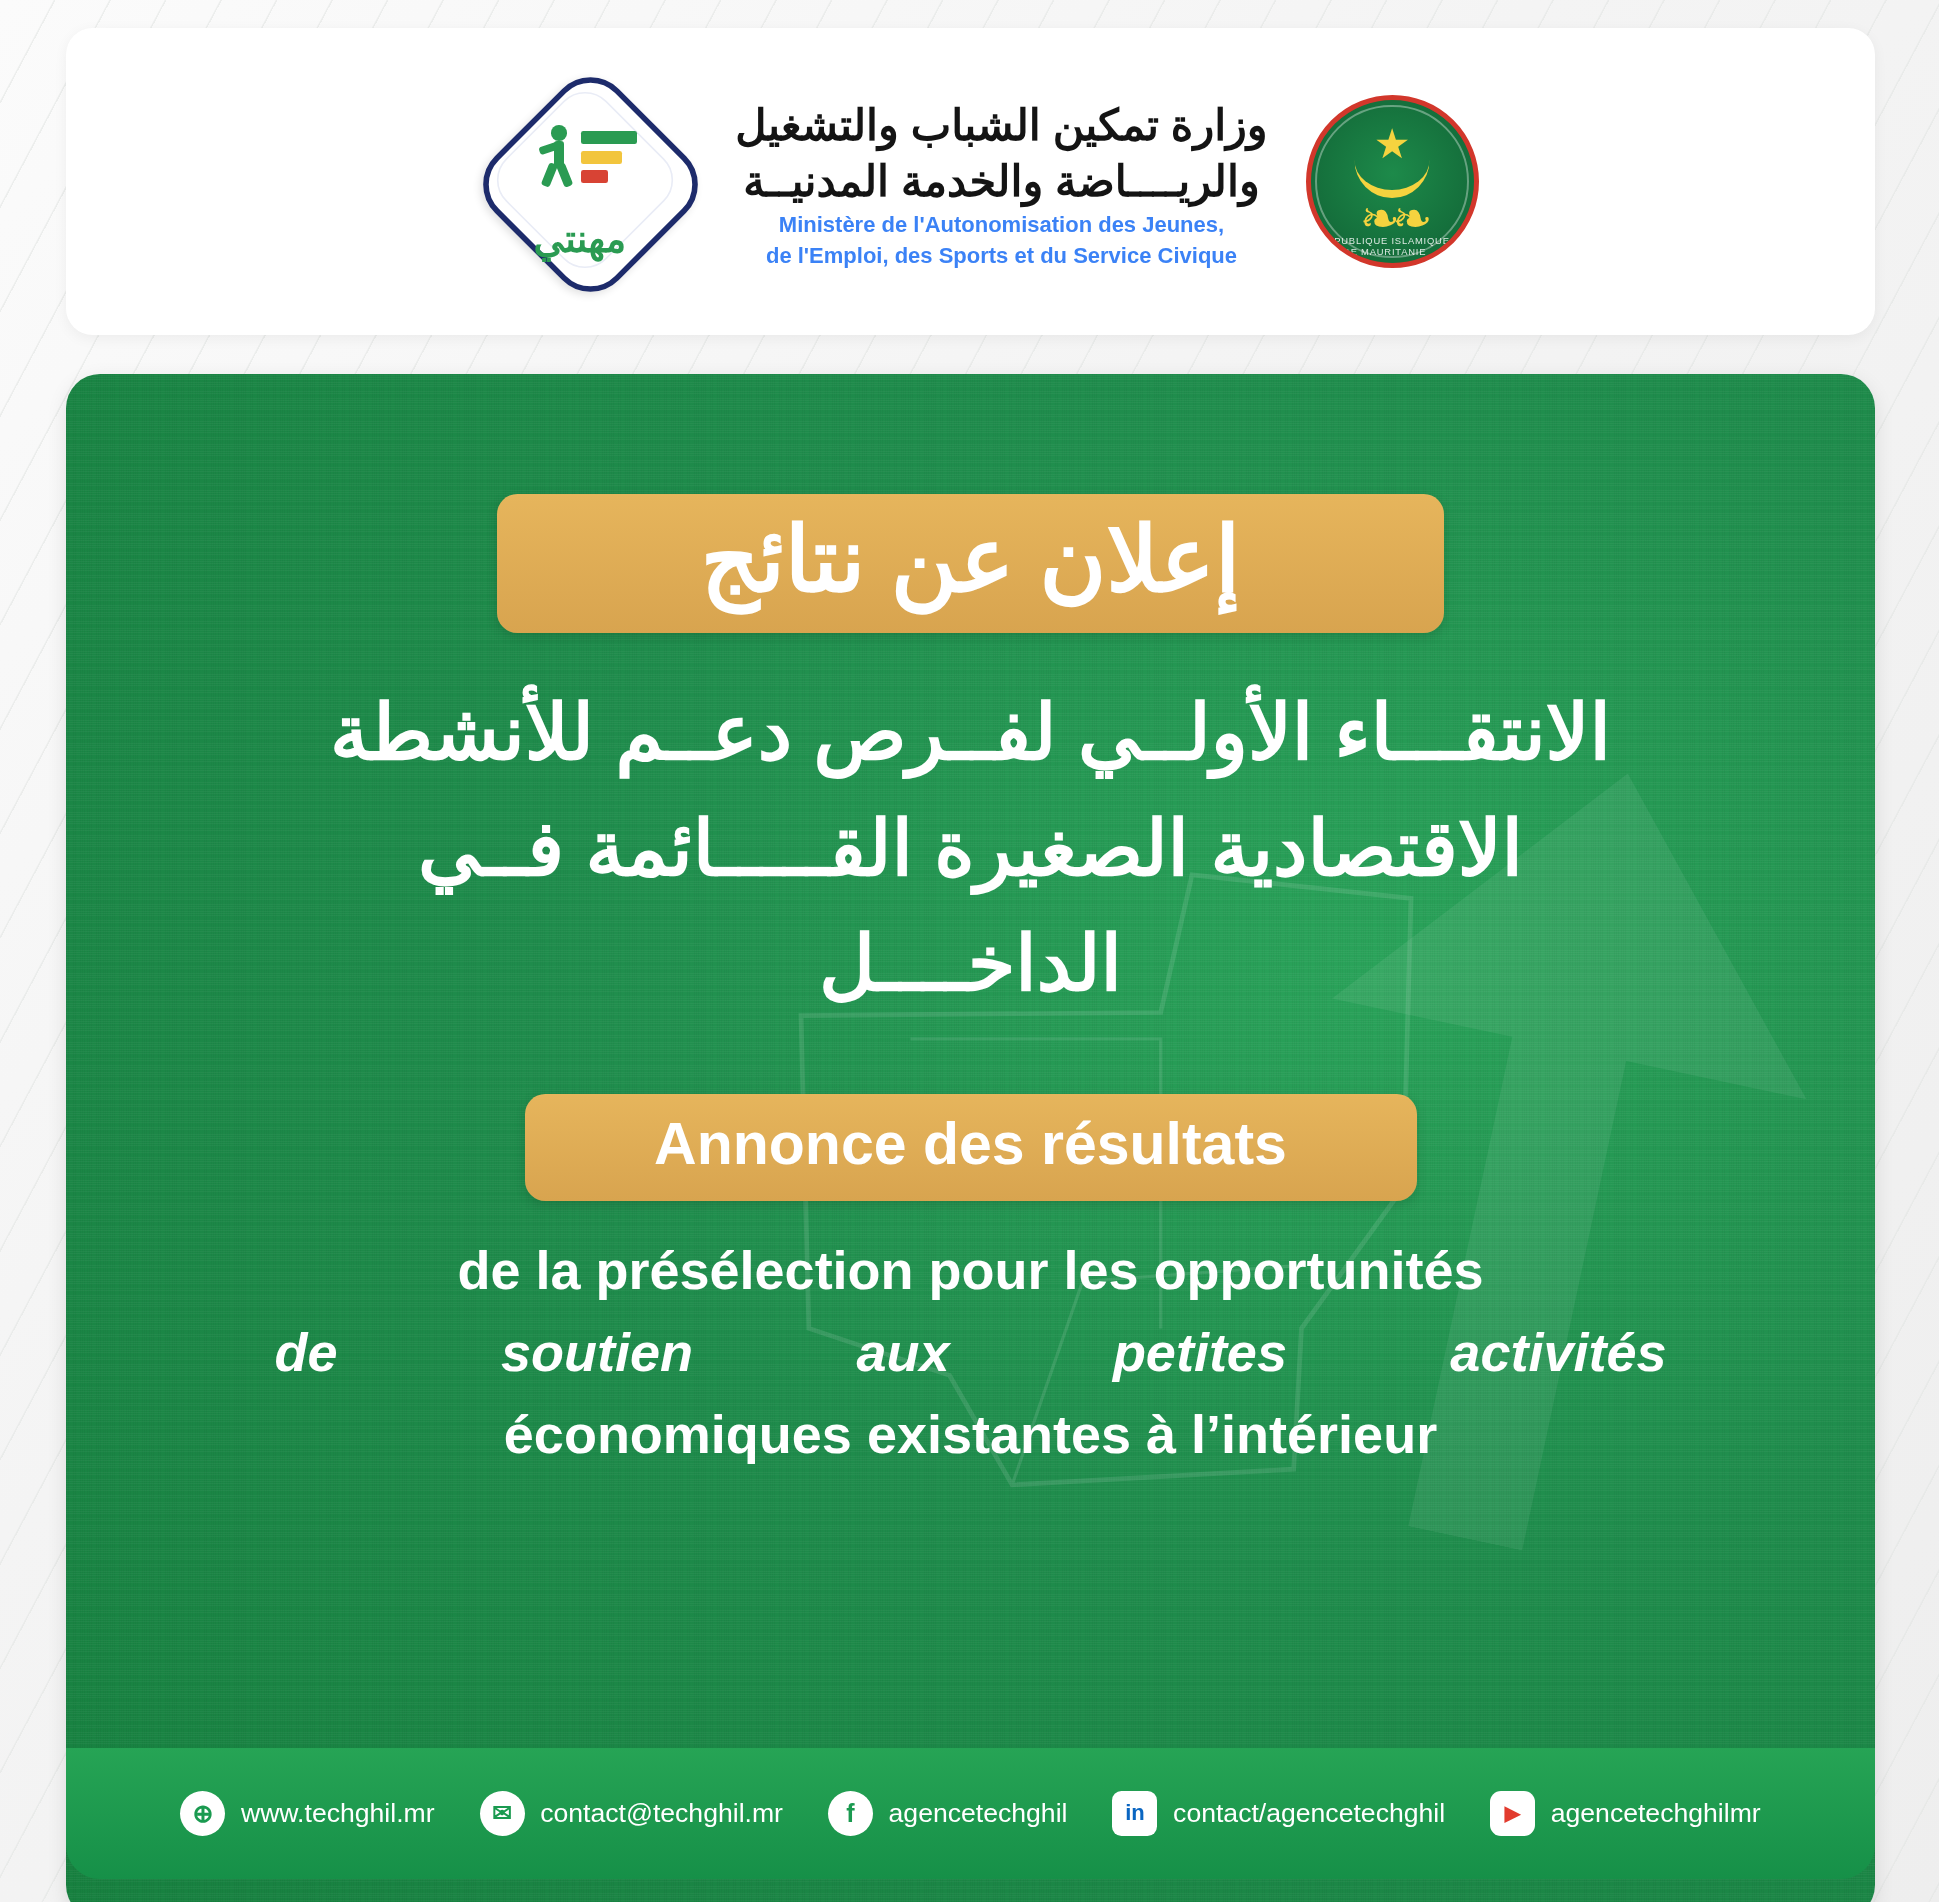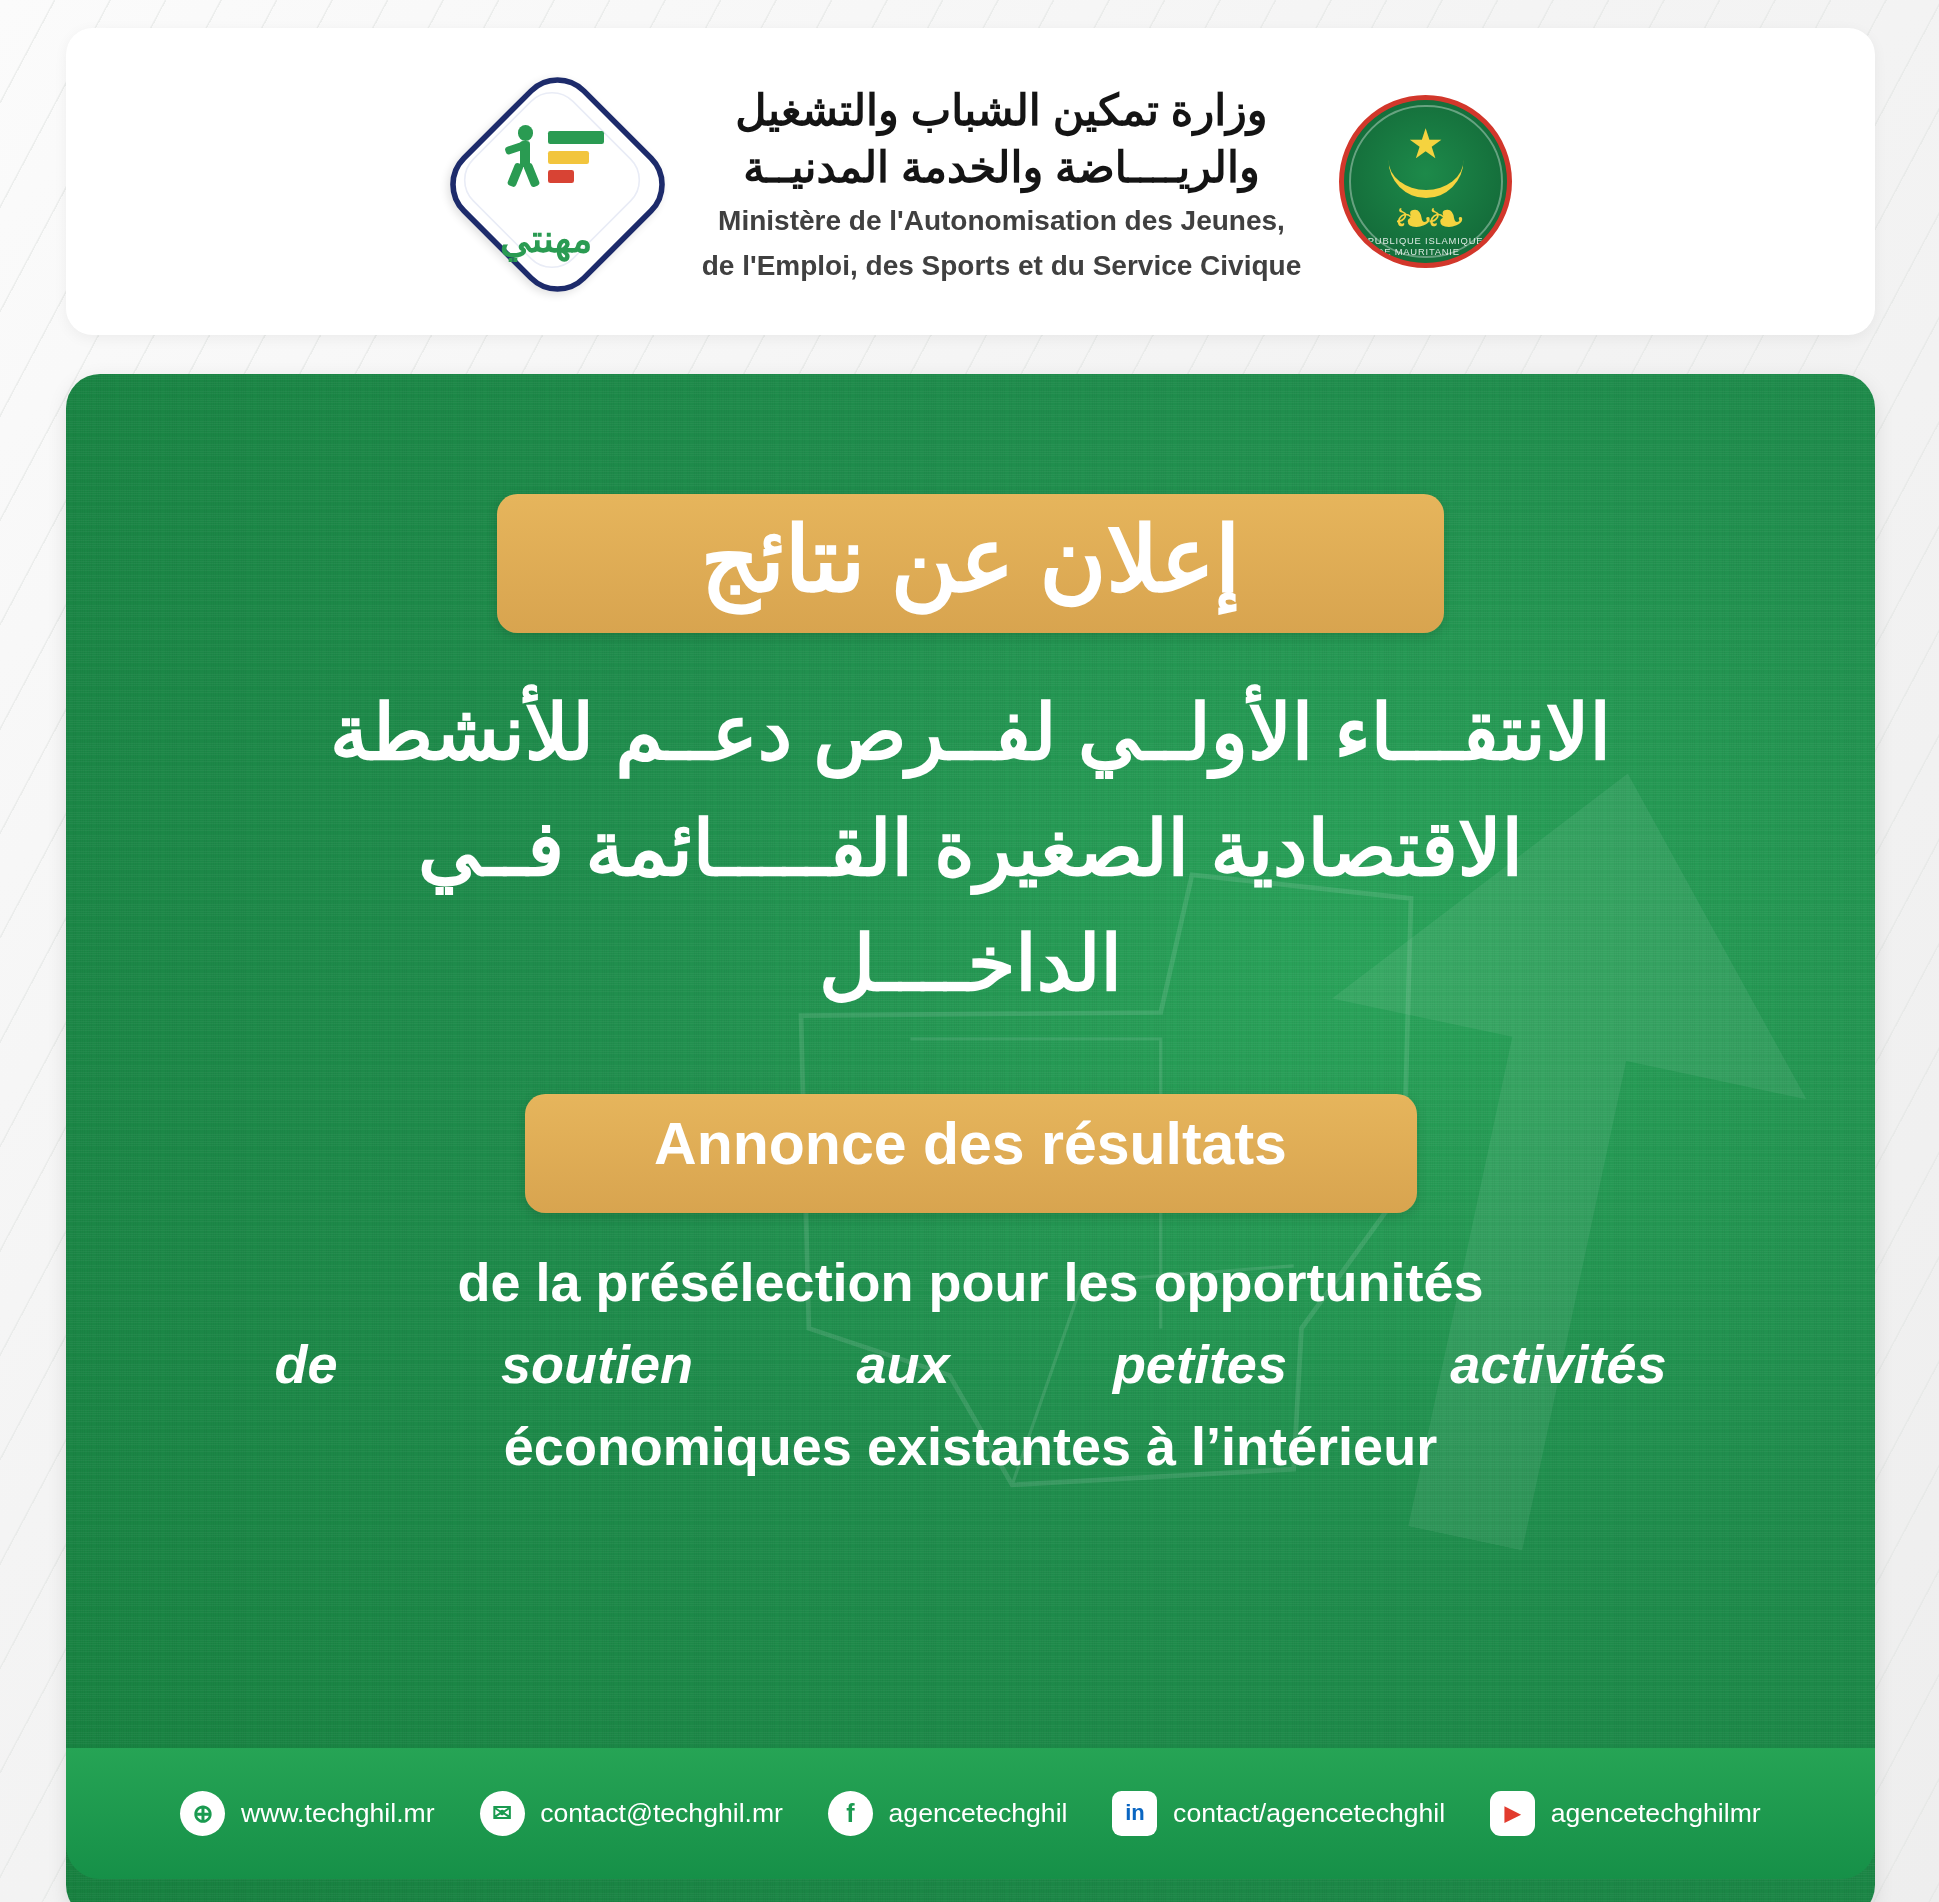--- a/index.html
+++ b/index.html
@@ -149,24 +149,24 @@
   .ministry .ar {
     color: #141414;
     font-weight: bold;
     font-size: 43px;
     line-height: 1.32;
     direction: rtl;
     letter-spacing: 0px;
     white-space: nowrap;
   }
   .ministry .fr {
-    margin-top: 6px;
-    color: #404040;
-    font-weight: bold;
-    font-size: 28px;
+    margin-top: 0;
+    color: #3b82f6;
+    font-weight: bold;
+    font-size: 22px;
     line-height: 1.38;
     white-space: nowrap;
   }
 
   
   .emblem {
     position: relative;
     width: 163px;
     height: 163px;
     flex: 0 0 auto;
@@ -297,21 +297,21 @@
     font-weight: bold;
     font-size: 77px;
     line-height: 1.5;
     margin-top: 42px;
     width: 1400px;
     letter-spacing: 0px;
   }
   .pill-fr {
     margin-top: 72px;
     min-width: 782px;
-    padding: 17px 55px 36px;
+    padding: 17px 55px 24px;
     font-size: 59px;
     line-height: 1.12;
   }
   .sub-fr {
     margin-top: 28px;
     width: 1392px;
     color: #ffffff;
     font-weight: bold;
     font-size: 54px;
     line-height: 1.52;

